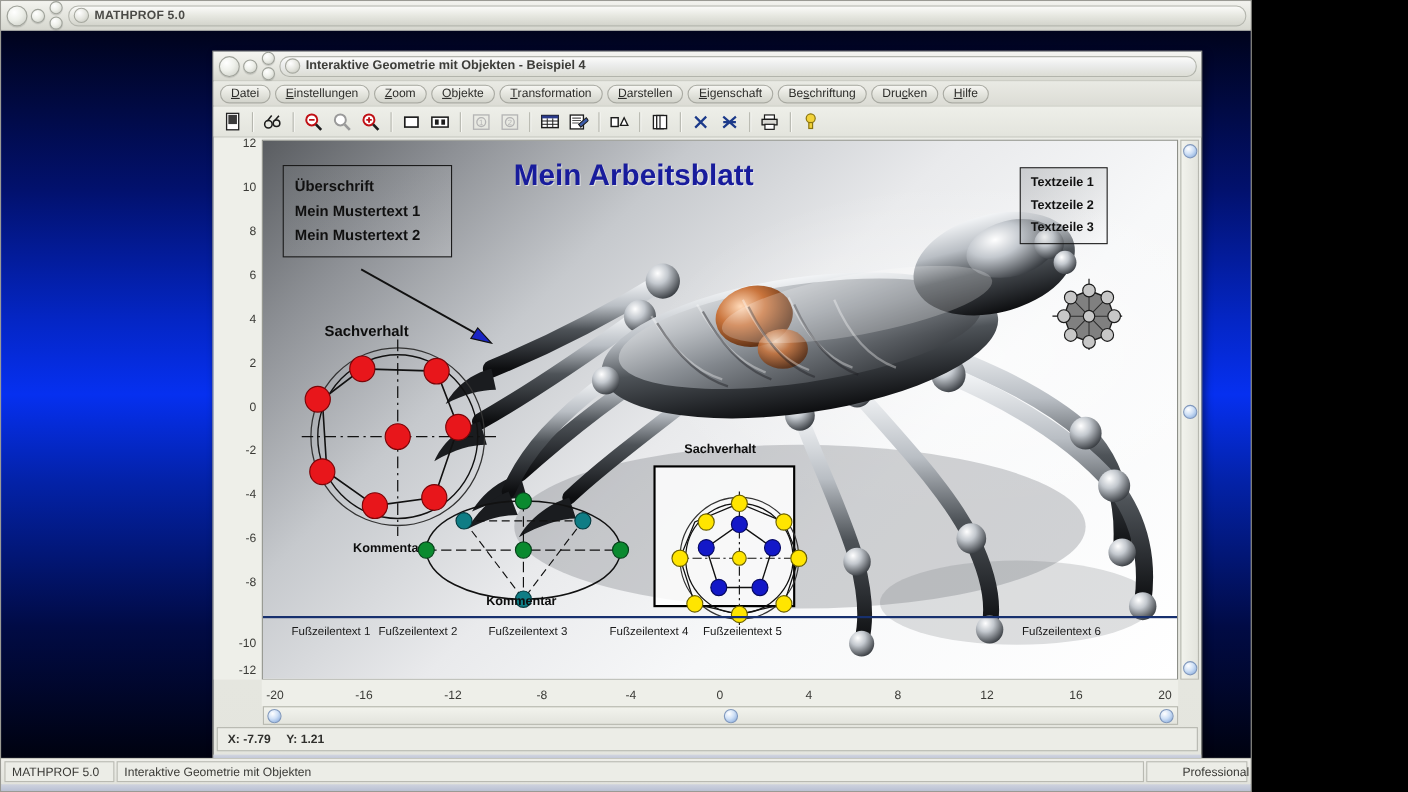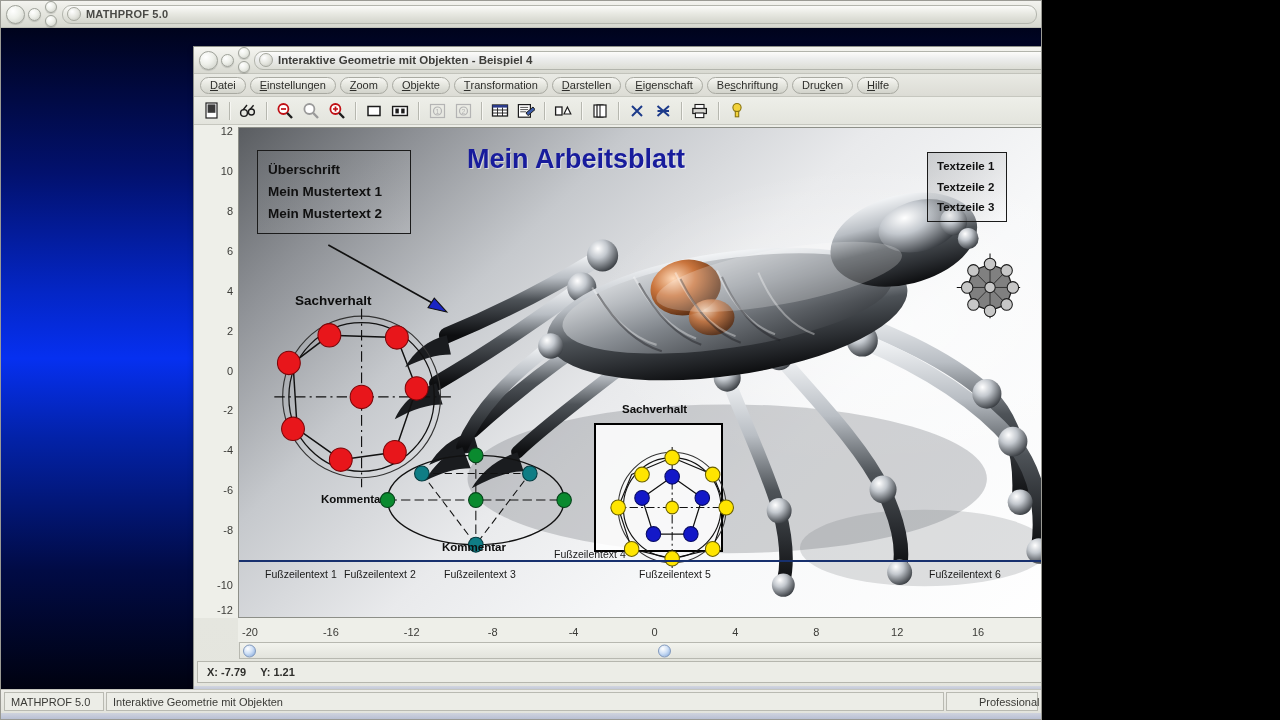--- a/index.html
+++ b/index.html
@@ -3,21 +3,21 @@
 <meta charset="utf-8">
 <style>
   html,body{margin:0;padding:0;}
   body{
     width:1280px;height:720px;overflow:hidden;
     font-family:"Liberation Sans",sans-serif;
     background:#000;
   }
   
   #app{
-    position:absolute;left:0;top:0;width:1042px;height:720px;
+    position:absolute;left:0;top:0;width:1138px;height:720px;
     background:linear-gradient(180deg,#e9e9e4 0%,#dedfd8 100%);
     display:flex;flex-direction:column;
     border:1px solid #9a9a94;box-sizing:border-box;
   }
   .outer-titlebar{
     height:26px;flex:0 0 26px;position:relative;
     background:linear-gradient(180deg,#f3f3ef 0%,#e3e4dd 55%,#d6d7cf 100%);
     border-bottom:1px solid #bfc0b8;
     display:flex;align-items:center;
   }
@@ -597,21 +597,21 @@
                     <circle cx="707" cy="134" r="5.5"></circle>
                   <circle cx="723" cy="150" r="5"></circle>
                 </g>
               </svg>
 
               <div class="footer-line" style="left:0;right:0;top:432px;"></div>
               <div id="footer-texts">
                   <div class="footer-txt" style="left: 26px; top: 440px;">Fußzeilentext 1</div>
                   <div class="footer-txt" style="left: 105px; top: 440px;">Fußzeilentext 2</div>
                   <div class="footer-txt" style="left: 205px; top: 440px;">Fußzeilentext 3</div>
-                  <div class="footer-txt" style="left: 303px; top: 420px; padding-left: 12px;">Fußzeilentext 4</div>
+                  <div class="footer-txt" style="left: 303px; top: 440px; padding-left: 12px;">Fußzeilentext 4</div>
                   <div class="footer-txt" style="left: 400px; top: 440px;">Fußzeilentext 5</div>
                   <div class="footer-txt" style="left: 690px; top: 440px;">Fußzeilentext 6</div>
                 </div>
             </div>
           </div>
 
           <div class="vscroll">
             <div class="sb-dot" style="top:3px;"></div>
             <div class="sb-dot" style="top:240px;"></div>
             <div class="sb-dot" style="bottom:3px;"></div>

